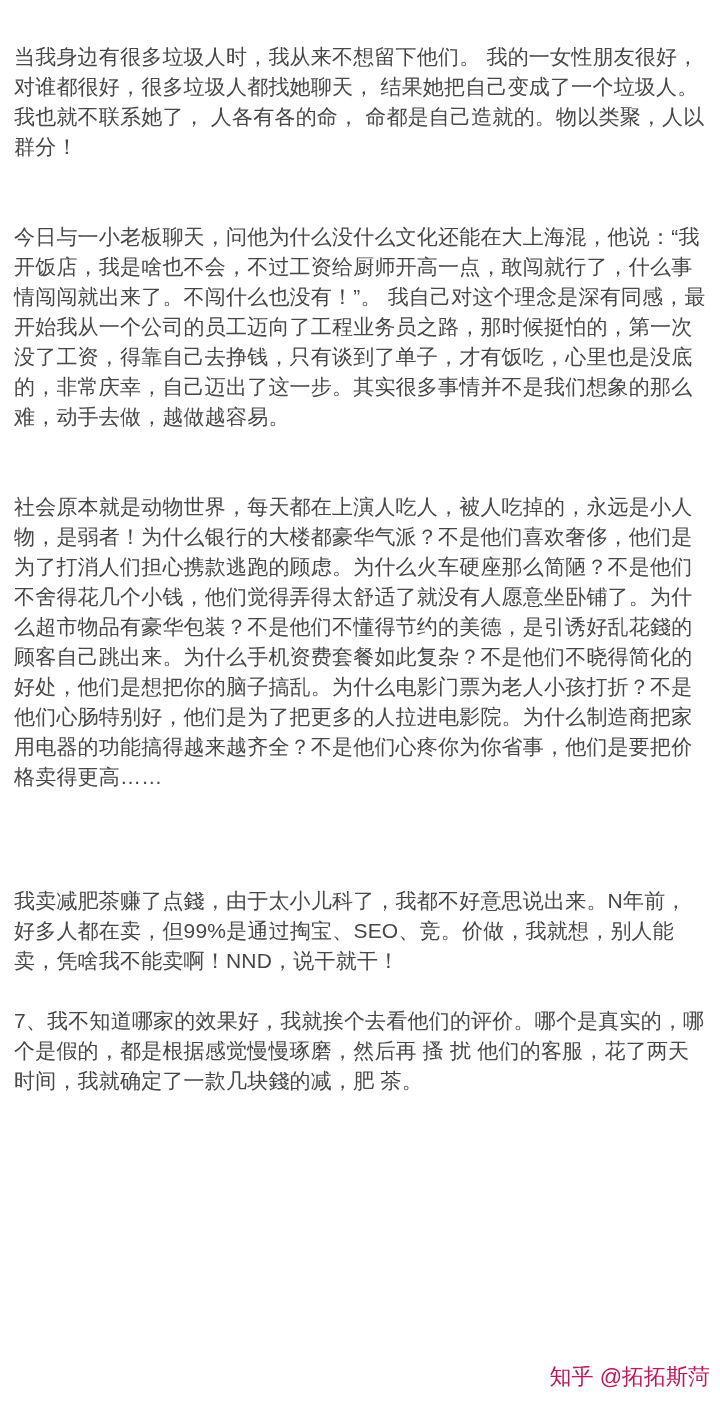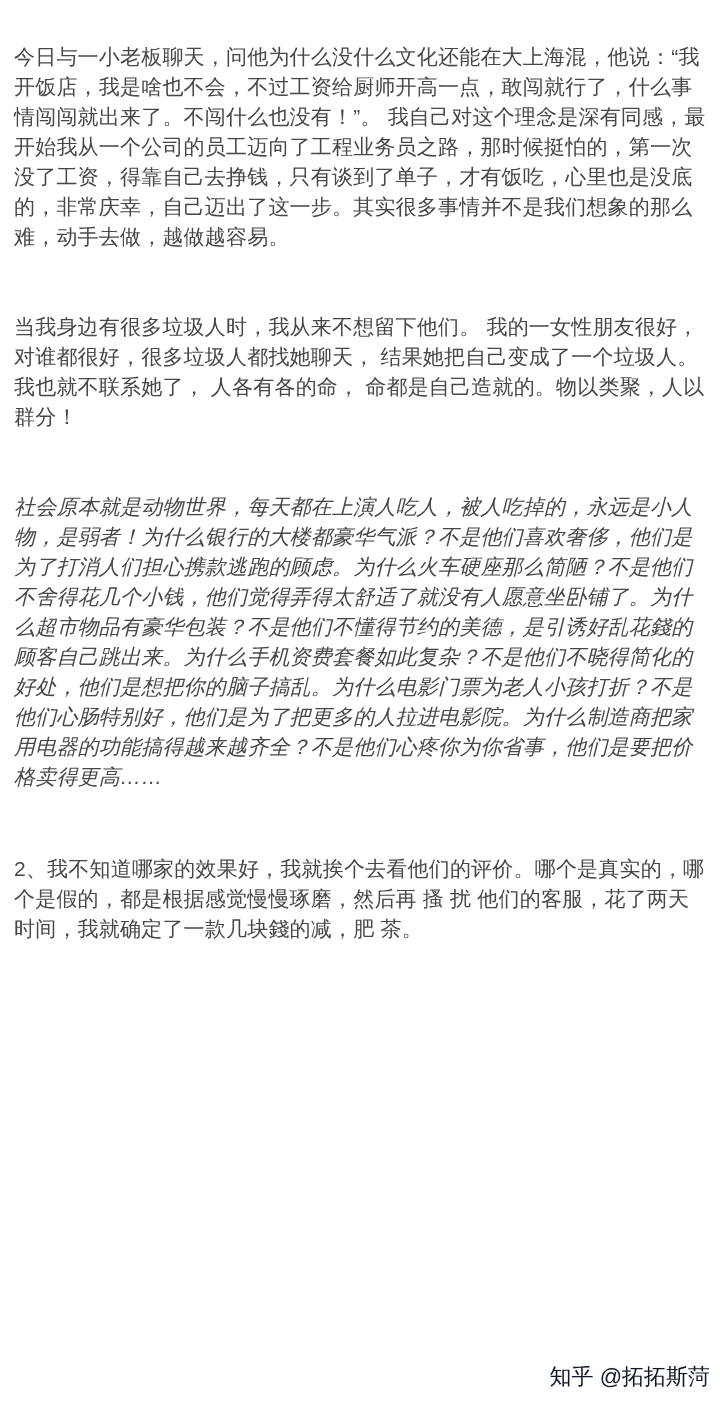--- a/index.html
+++ b/index.html
@@ -18,37 +18,38 @@
     padding: 42px 14px 0 14px;
     font-size: 21px;
     line-height: 30px;
     color: #474747;
     letter-spacing: 0.2px;
   }
   .article p {
     margin: 0 0 60px 0;
     word-break: break-all;
   }
-  .article p.gap-large { margin-bottom: 62px; font-style: italic; }
+  .article p.gap-large { margin-bottom: 94px; }
   .article p.gap-small { margin-bottom: 30px; }
   .watermark {
     position: absolute;
     top: 1362px;
     right: 10px;
     font-size: 22px;
     line-height: 30px;
     color: #e3e3e3;
     text-shadow: -1px -1px 0 #f7f7f7;
     white-space: nowrap;
   }
 </style>
 </head>
 <body style="background: rgb(255, 255, 255);">
 
 <div class="article" style="color: rgb(71, 71, 71);">
+  <p>当我身边有很多垃圾人时，我从来不想留下他们。 我的一女性朋友很好，对谁都很好，很多垃圾人都找她聊天， 结果她把自己变成了一个垃圾人。 我也就不联系她了， 人各有各的命， 命都是自己造就的。物以类聚，人以群分！</p>
   <p>今日与一小老板聊天，问他为什么没什么文化还能在大上海混，他说：“我开饭店，我是啥也不会，不过工资给厨师开高一点，敢闯就行了，什么事情闯闯就出来了。不闯什么也没有！”。 我自己对这个理念是深有同感，最开始我从一个公司的员工迈向了工程业务员之路，那时候挺怕的，第一次没了工资，得靠自己去挣钱，只有谈到了单子，才有饭吃，心里也是没底的，非常庆幸，自己迈出了这一步。其实很多事情并不是我们想象的那么难，动手去做，越做越容易。</p>
-  <p>当我身边有很多垃圾人时，我从来不想留下他们。 我的一女性朋友很好，对谁都很好，很多垃圾人都找她聊天， 结果她把自己变成了一个垃圾人。 我也就不联系她了， 人各有各的命， 命都是自己造就的。物以类聚，人以群分！</p>
   <p class="gap-large">社会原本就是动物世界，每天都在上演人吃人，被人吃掉的，永远是小人物，是弱者！为什么银行的大楼都豪华气派？不是他们喜欢奢侈，他们是为了打消人们担心携款逃跑的顾虑。为什么火车硬座那么简陋？不是他们不舍得花几个小钱，他们觉得弄得太舒适了就没有人愿意坐卧铺了。为什么超市物品有豪华包装？不是他们不懂得节约的美德，是引诱好乱花錢的顾客自己跳出来。为什么手机资费套餐如此复杂？不是他们不晓得简化的好处，他们是想把你的脑子搞乱。为什么电影门票为老人小孩打折？不是他们心肠特别好，他们是为了把更多的人拉进电影院。为什么制造商把家用电器的功能搞得越来越齐全？不是他们心疼你为你省事，他们是要把价格卖得更高……</p>
-  <p class="gap-small">2、我不知道哪家的效果好，我就挨个去看他们的评价。哪个是真实的，哪个是假的，都是根据感觉慢慢琢磨，然后再 搔 扰 他们的客服，花了两天时间，我就确定了一款几块錢的减，肥 茶。</p>
+  <p class="gap-small">我卖减肥茶赚了点錢，由于太小儿科了，我都不好意思说出来。N年前，好多人都在卖，但99%是通过掏宝、SEO、竞。价做，我就想，别人能卖，凭啥我不能卖啊！NND，说干就干！</p>
+  <p class="gap-small">7、我不知道哪家的效果好，我就挨个去看他们的评价。哪个是真实的，哪个是假的，都是根据感觉慢慢琢磨，然后再 搔 扰 他们的客服，花了两天时间，我就确定了一款几块錢的减，肥 茶。</p>
 
 </div>
 
-<div class="watermark" style="color: #0f172a;">知乎 @拓拓斯菏</div>
+<div class="watermark" style="color: #be185d;">知乎 @拓拓斯菏</div>
 
 </body></html>

